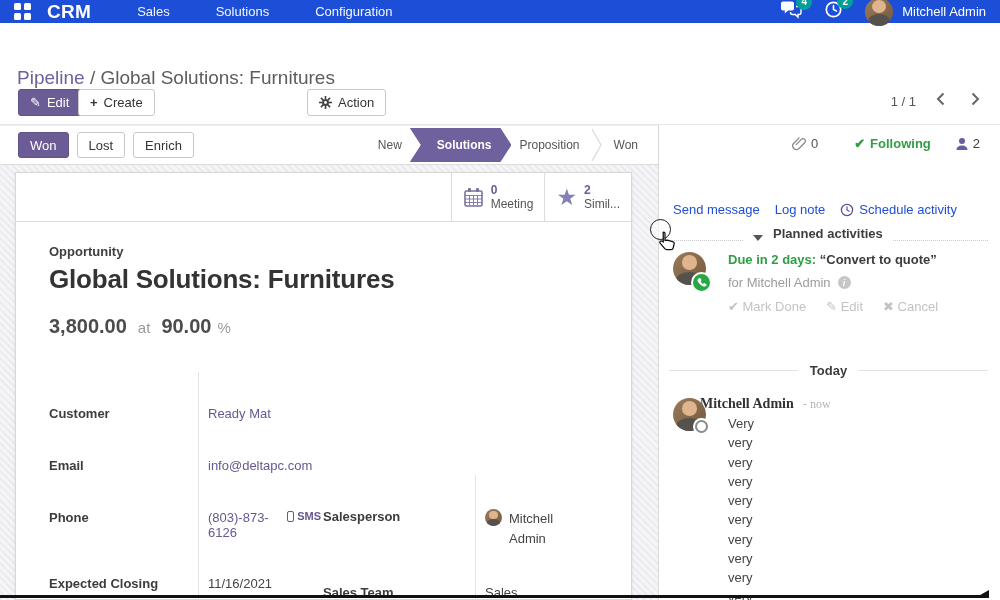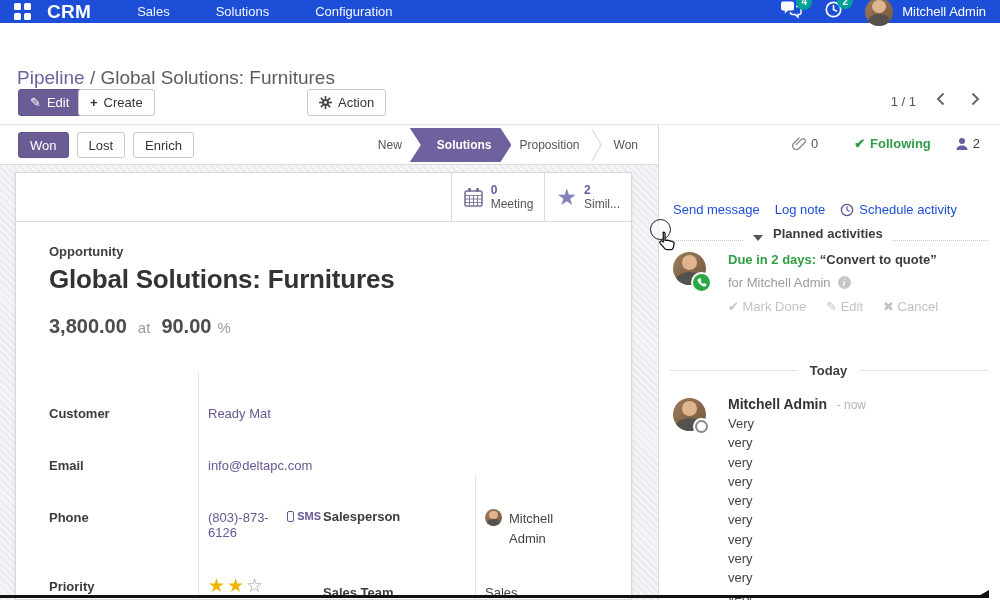--- a/index.html
+++ b/index.html
@@ -143,21 +143,21 @@
 
   .today-divider { position:absolute; top:238px; left:10px; right:12px; display:flex;
                    align-items:center; gap:12px; }
   .today-line { flex:1; border-top:1px solid #e2e2e2; height:1px; }
   .today-label { font-size:13px; font-weight:bold; color:#3d3d3d; }
 
   .message { position:absolute; top:271px; left:14px; right:6px; }
   .msg-avatar { position:absolute; left:0; top:2px; width:33px; height:33px; }
   .ring-badge { position:absolute; left:22px; top:24px; width:13px; height:13px; border-radius:50%;
                 background:#fff; border:2px solid #8a8a8a; box-shadow:0 0 0 2px #fff; }
-  .msg-head { margin-left:55px; }
+  .msg-head { margin-left:27px;font-family:Liberation Serif, serif; }
   .msg-author { font-size:14px; font-weight:bold; color:#333; cursor:pointer; }
   .msg-time { font-size:12px; color:#b3b3b3; margin-left:6px; }
   .msg-lines { margin-left:55px; margin-top:2px; color:#444; line-height:19.3px; }
 
   
   #bottom-bar { position:absolute; left:0; bottom:2px; width:988px; height:3px; background:#111; z-index:40; }
   #bottom-bar::after { content:""; position:absolute; right:-1px; bottom:0; width:0; height:0;
                        border-left:14px solid transparent; border-bottom:8px solid #111; }
   #cursor { position:absolute; left:650px; top:219px; z-index:50; pointer-events:none; }
   .click-ring { width:21px; height:21px; border-radius:50%; border:1.6px solid #1a1a1a;
@@ -303,20 +303,24 @@
       <span class="fvalue val-link">info@deltapc.com</span>
     </div>
     <div class="frow">
       <span class="flabel">Phone</span>
       <span class="fvalue val-link">(803)-873-6126</span>
       <span class="sms-link">
         <span class="sms-phone"></span>
         <span>SMS</span>
       </span>
     </div>
+    <div class="frow">
+      <span class="flabel">Expected Closing</span>
+      <span class="fvalue">11/16/2021</span>
+    </div>
     <div class="frow" style="margin-bottom:13px;">
       <span class="flabel" style="padding-top:3px;">Priority</span>
       <span class="fvalue stars">
         <span class="star-on">★</span><span class="star-on">★</span><span class="star-off">☆</span>
       </span>
     </div>
     <div class="frow">
       <span class="flabel" style="padding-top:3px;">Tags</span>
       <span class="fvalue">
         <span class="tag-pill">Design</span>

